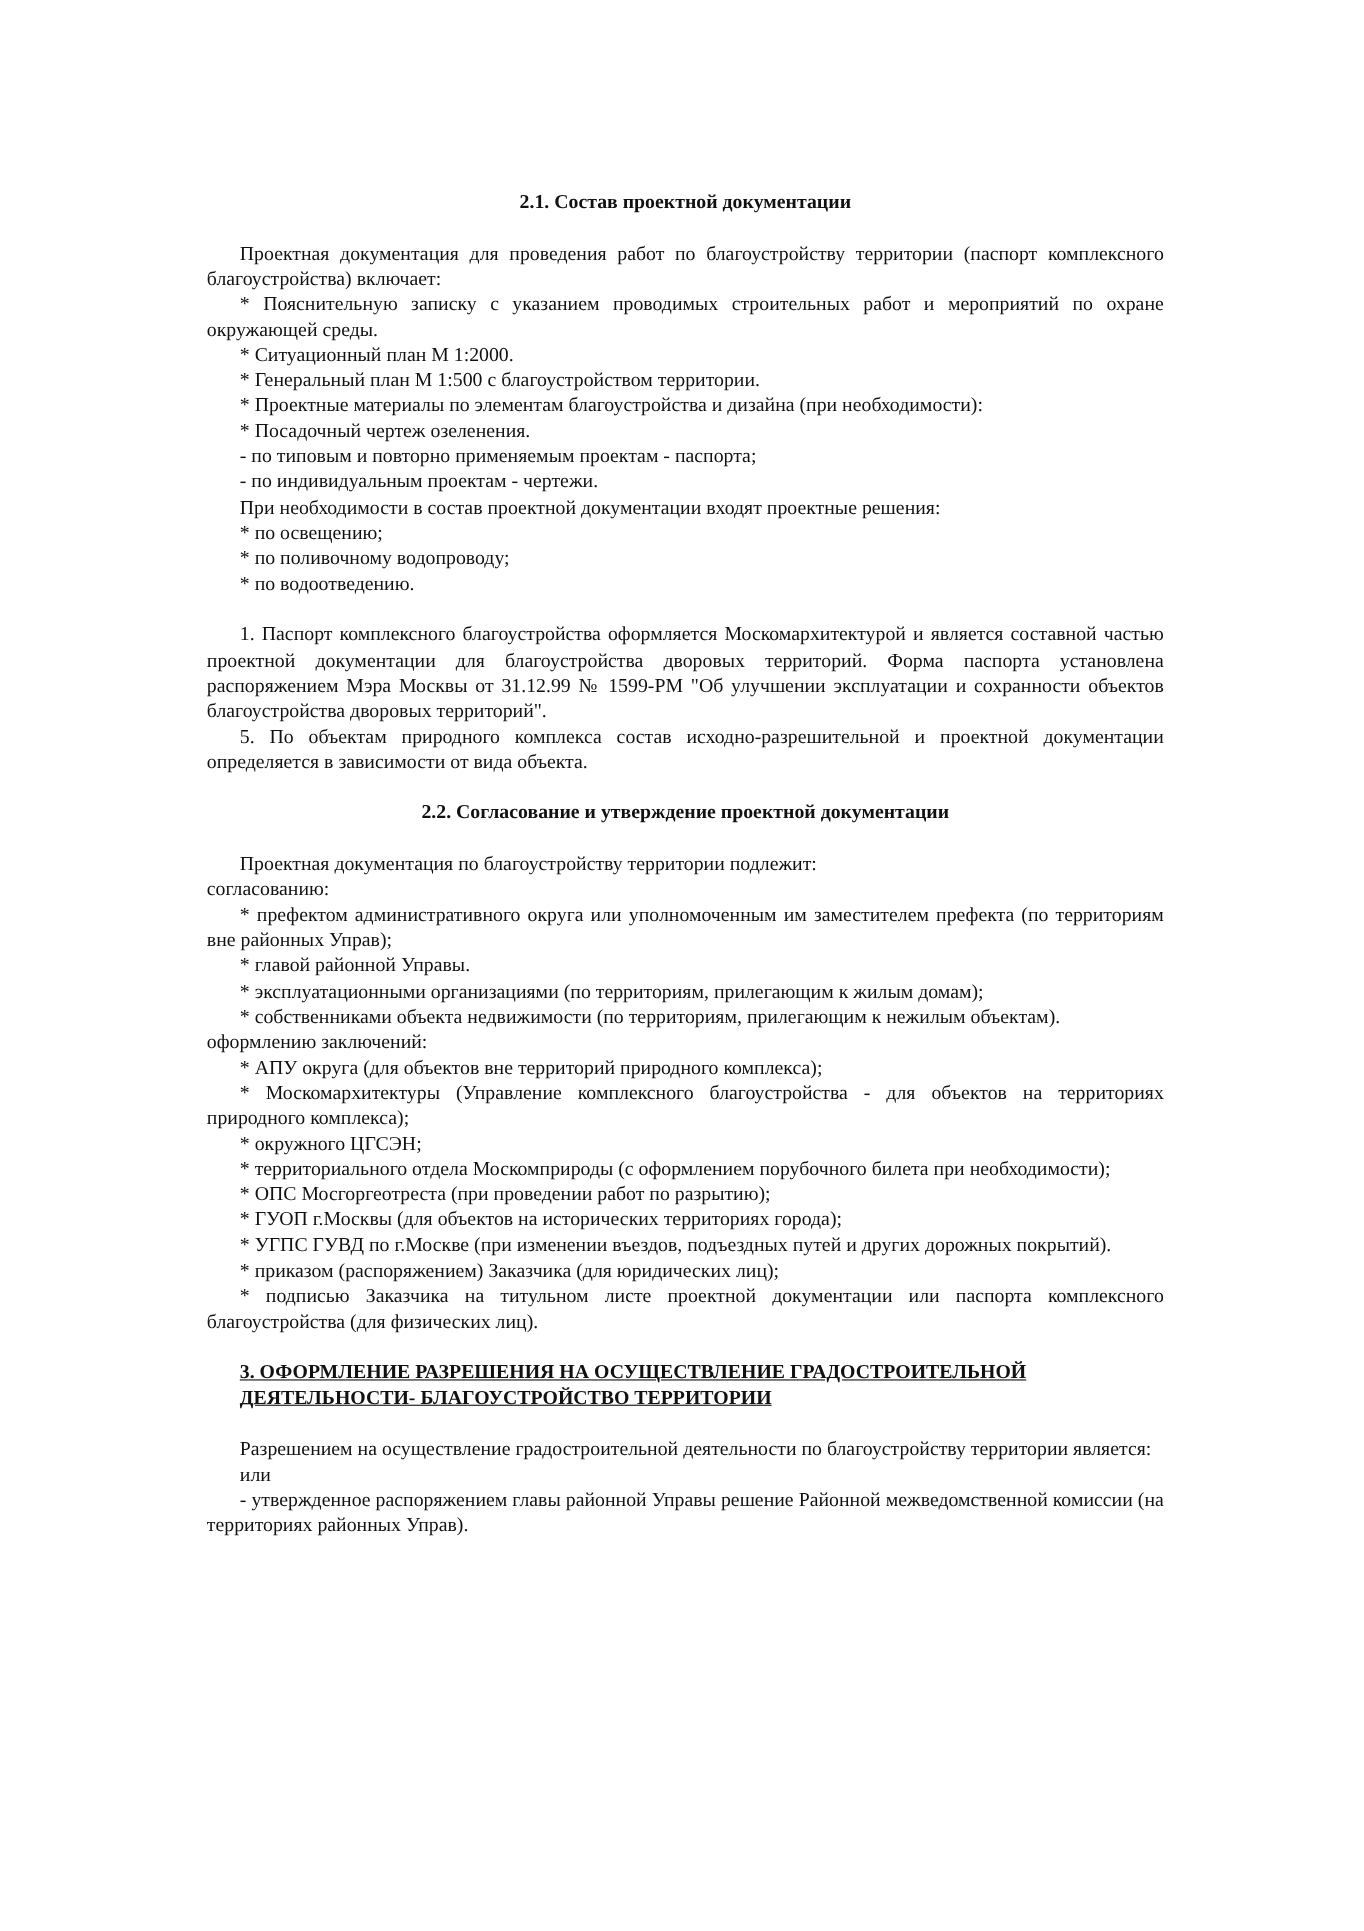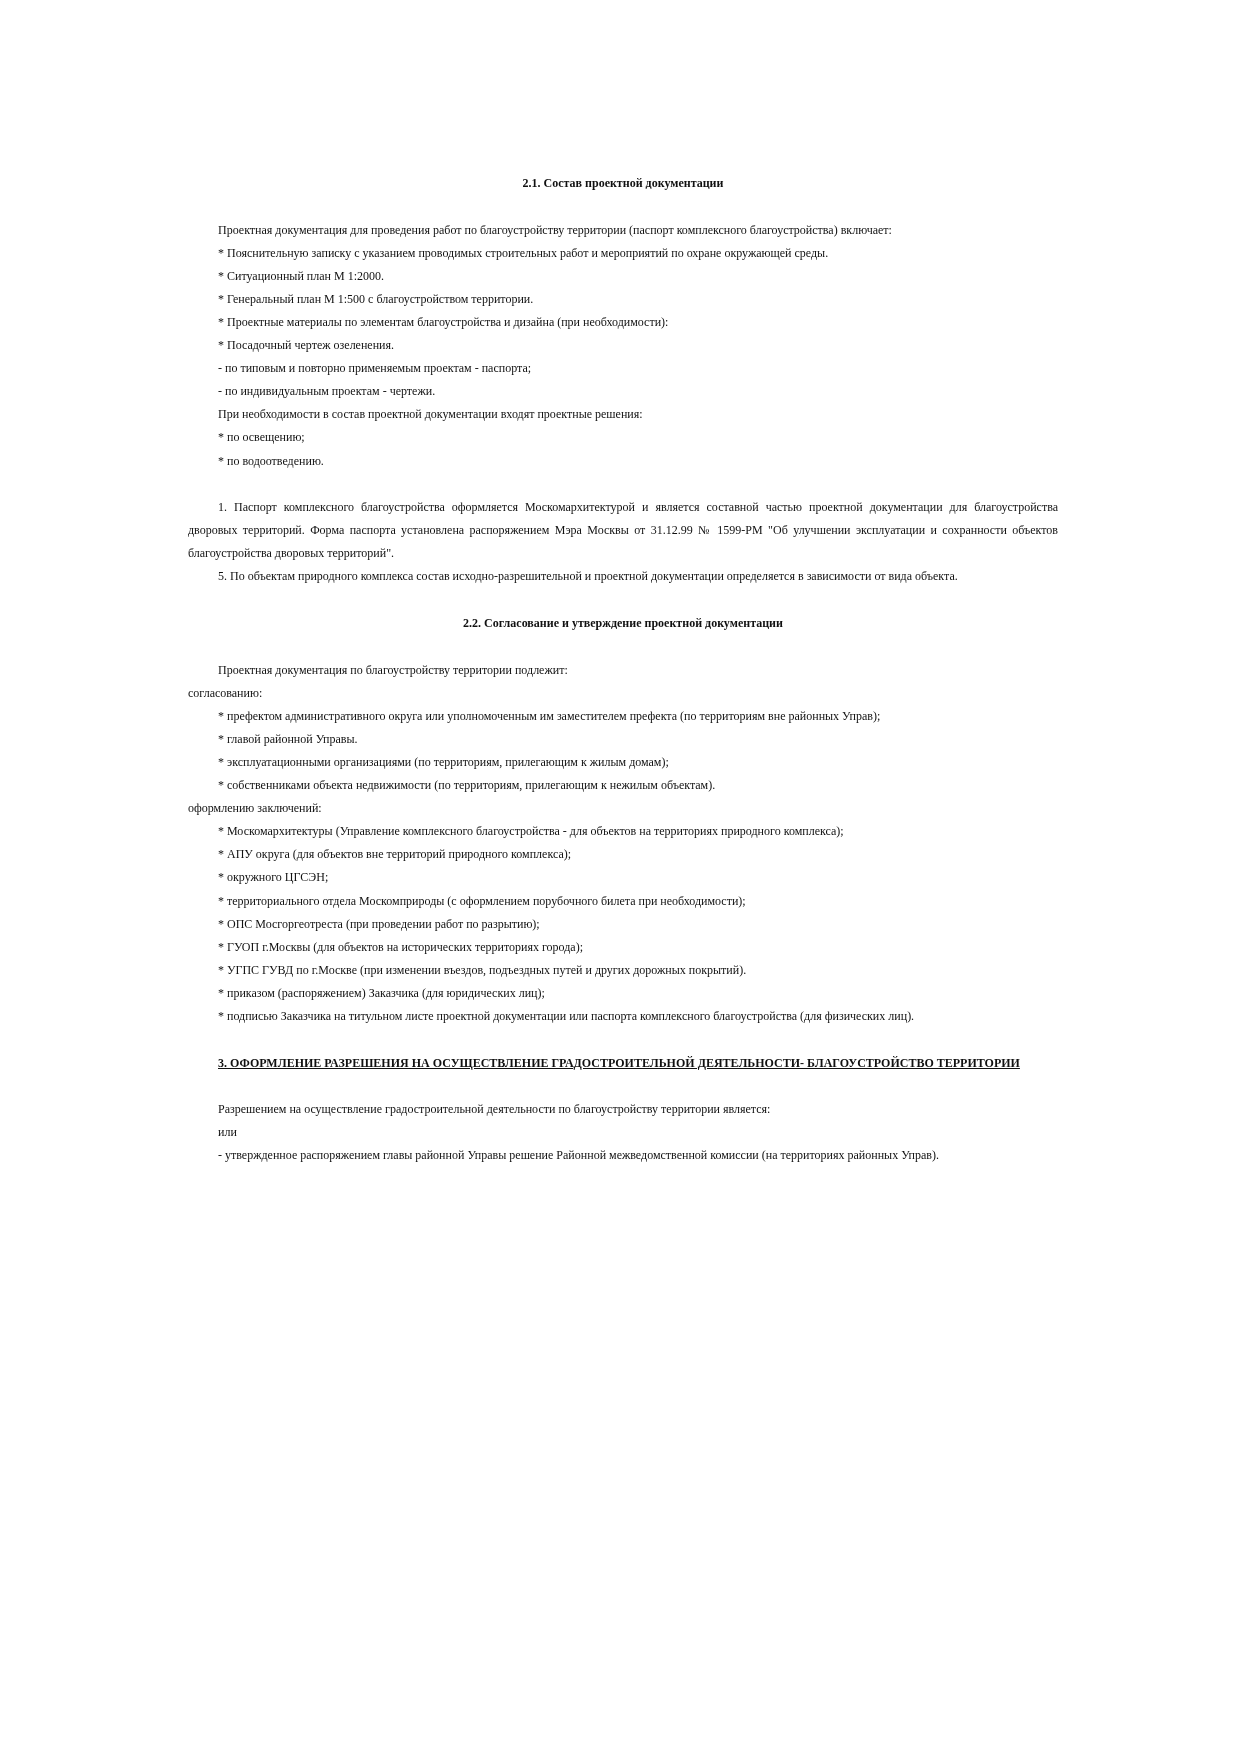--- a/index.html
+++ b/index.html
@@ -3,21 +3,21 @@
   <meta charset="utf-8">
   <style>
     html, body { margin: 0; padding: 0; background: #ffffff; }
     body { width: 1240px; height: 1755px; position: relative; overflow: hidden; }
     .page {
       position: absolute;
       left: 188px;
       top: 172px;
       width: 870px;
       font-family: "Liberation Serif", "DejaVu Serif", serif;
-      font-size: 12px;
+      font-size: 18px;
       line-height: 23.1px;
       color: #111111;
     }
     .h {
       font-weight: bold;
       text-align: center;
       margin: 0;
     }
     .h3 { padding-left: 30px; text-align: left; line-height: 23px; text-decoration: underline; }
     p { margin: 0; text-align: justify; }
@@ -34,37 +34,38 @@
   <p class="ind">Проектная документация для проведения работ по благоустройству территории (паспорт комплексного благоустройства) включает:</p>
   <p class="ind">* Пояснительную записку с указанием проводимых строительных работ и мероприятий по охране окружающей среды.</p>
   <p class="ind">* Ситуационный план М 1:2000.</p>
   <p class="ind">* Генеральный план М 1:500 с благоустройством территории.</p>
   <p class="ind">* Проектные материалы по элементам благоустройства и дизайна (при необходимости):</p>
   <p class="ind">* Посадочный чертеж озеленения.</p>
   <p class="ind">- по типовым и повторно применяемым проектам - паспорта;</p>
   <p class="ind">- по индивидуальным проектам - чертежи.</p>
   <p class="ind">При необходимости в состав проектной документации входят проектные решения:</p>
   <p class="ind">* по освещению;</p>
+  <p class="ind">* по поливочному водопроводу;</p>
   <p class="ind">* по водоотведению.</p>
   <div class="gap"></div>
   <p class="ind">1. Паспорт комплексного благоустройства оформляется Москомархитектурой и является составной частью проектной документации для благоустройства дворовых территорий. Форма паспорта установлена распоряжением Мэра Москвы от 31.12.99 № 1599-РМ "Об улучшении эксплуатации и сохранности объектов благоустройства дворовых территорий".</p>
   <p class="ind">5. По объектам природного комплекса состав исходно-разрешительной и проектной документации определяется в зависимости от вида объекта.</p>
   <div class="gap"></div>
 
   <p class="h">2.2. Согласование и утверждение проектной документации</p>
   <div class="gap"></div>
   <p class="ind">Проектная документация по благоустройству территории подлежит:</p>
   <p>согласованию:</p>
   <p class="ind">* префектом административного округа или уполномоченным им заместителем префекта (по территориям вне районных Управ);</p>
   <p class="ind">* главой районной Управы.</p>
   <p class="ind">* эксплуатационными организациями (по территориям, прилегающим к жилым домам);</p>
   <p class="ind">* собственниками объекта недвижимости (по территориям, прилегающим к нежилым объектам).</p>
   <p>оформлению заключений:</p>
+  <p class="ind">* АПУ округа (для объектов вне территорий природного комплекса);</p>
   <p class="ind">* Москомархитектуры (Управление комплексного благоустройства - для объектов на территориях природного комплекса);</p>
-  <p class="ind">* АПУ округа (для объектов вне территорий природного комплекса);</p>
   <p class="ind">* окружного ЦГСЭН;</p>
   <p class="ind">* территориального отдела Москомприроды (с оформлением порубочного билета при необходимости);</p>
   <p class="ind">* ОПС Мосгоргеотреста (при проведении работ по разрытию);</p>
   <p class="ind">* ГУОП г.Москвы (для объектов на исторических территориях города);</p>
   <p class="ind">* УГПС ГУВД по г.Москве (при изменении въездов, подъездных путей и других дорожных покрытий).</p>
   <p class="ind">* приказом (распоряжением) Заказчика (для юридических лиц);</p>
   <p class="ind">* подписью Заказчика на титульном листе проектной документации или паспорта комплексного благоустройства (для физических лиц).</p>
   <div class="gap"></div>
 
   <p class="h h3">3. ОФОРМЛЕНИЕ РАЗРЕШЕНИЯ НА ОСУЩЕСТВЛЕНИЕ ГРАДОСТРОИТЕЛЬНОЙ ДЕЯТЕЛЬНОСТИ- БЛАГОУСТРОЙСТВО ТЕРРИТОРИИ</p>

